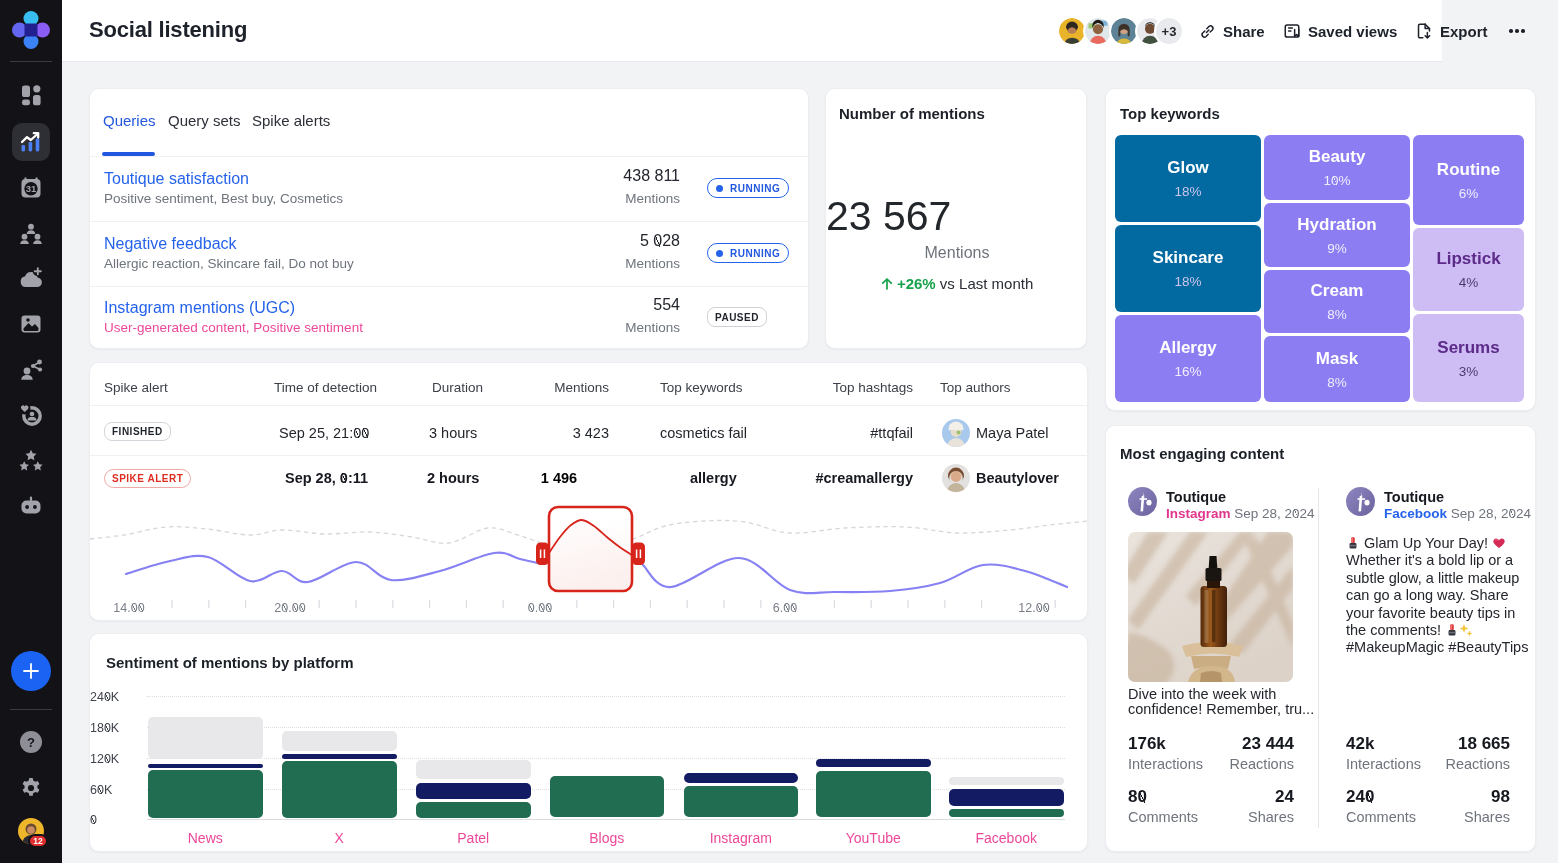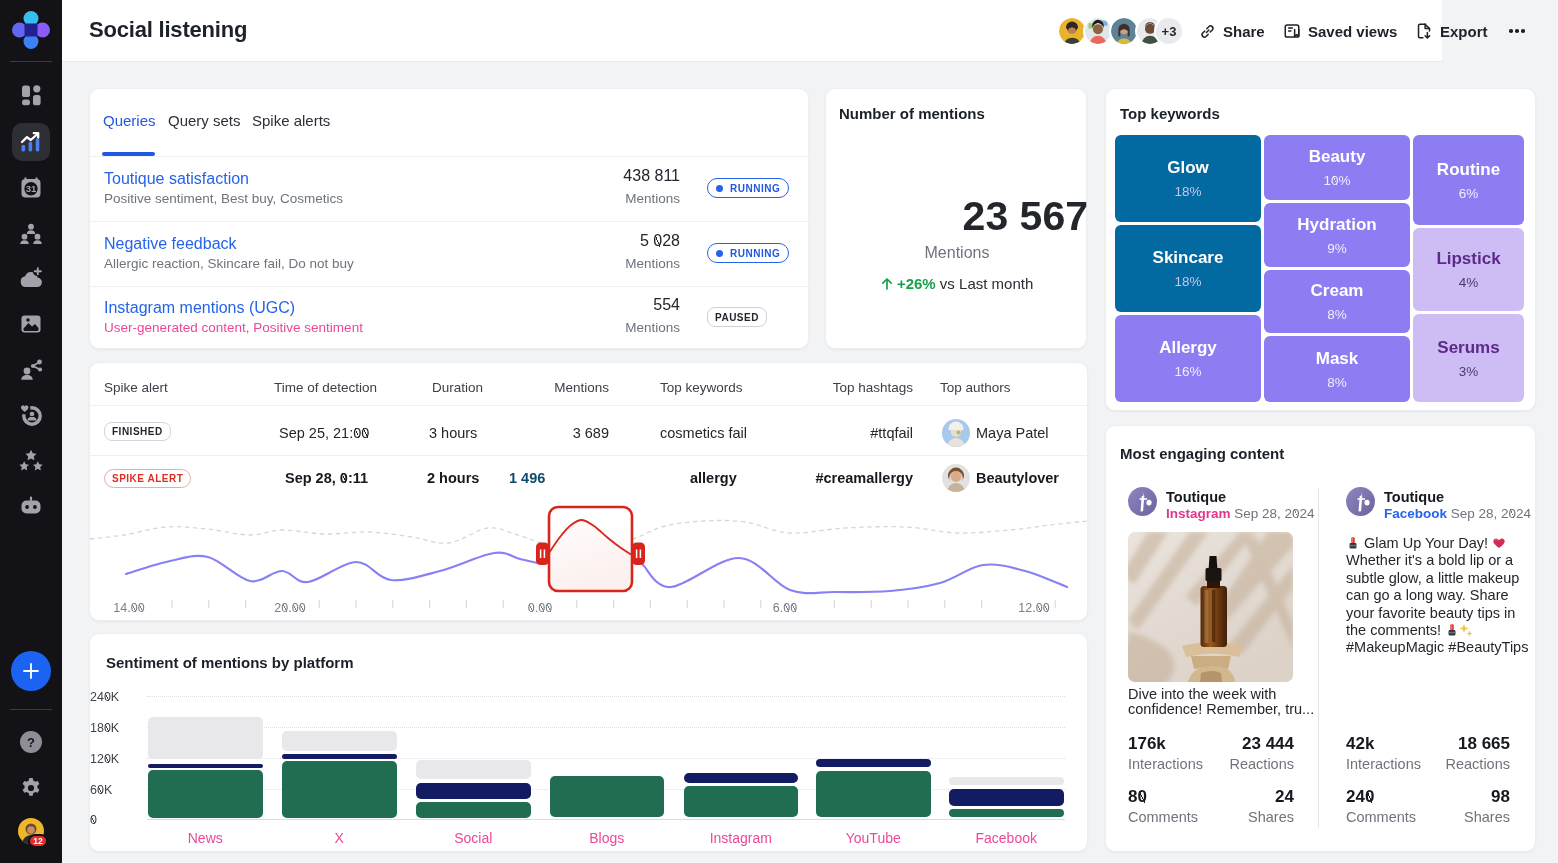--- a/index.html
+++ b/index.html
@@ -267,21 +267,21 @@
   <div class="abs" style="left:617px;top:154px;height:20px;border:1.5px solid #2563eb;border-radius:10px;display:flex;align-items:center;gap:7px;padding:0 8px;font-size:10px;font-weight:bold;letter-spacing:.5px;color:#2257df"><span style="width:7px;height:7px;border-radius:50%;background:#2563eb"></span>RUNNING</div>
 
   <div class="abs" style="left:14px;top:210px;font-size:16px;color:#2563eb">Instagram mentions (UGC)</div>
   <div class="abs" style="left:14px;top:231px;font-size:13.5px;color:#ec4899">User-generated content, Positive sentiment</div>
   <div class="abs" style="left:390px;top:207px;width:200px;text-align:right;font-size:16px;color:#23262e">554</div>
   <div class="abs" style="left:390px;top:231px;width:200px;text-align:right;font-size:13.5px;color:#6e737c">Mentions</div>
   <div class="abs" style="left:617px;top:218px;height:20px;border:1.5px solid #ced1d6;border-radius:8px;display:flex;align-items:center;padding:0 7px;font-size:10px;font-weight:bold;letter-spacing:.5px;color:#23262e">PAUSED</div>
 </div>
 <div class="card" id="cardN" style="left:825px;top:88px;width:262px;height:261px">
   <div class="abs" style="left:13px;top:16px;font-size:15px;font-weight:bold;color:#1c2028">Number of mentions</div>
-  <div class="abs" style="left:0;top:104px;width:262px;height:46px;line-height:46px;text-align:right;font-size:41px;font-weight:700;color:#23262b">23 567</div>
+  <div class="abs" style="left:0;top:104px;width:262px;height:46px;line-height:46px;text-align:left;font-size:41px;font-weight:400;color:#23262b">23 567</div>
   <div class="abs" style="left:0;top:155px;width:262px;text-align:center;font-size:16px;color:#6e737c">Mentions</div>
   <div class="abs" style="left:0;top:186px;width:262px;text-align:center;font-size:15px;color:#2a2d35">
     <svg width="12" height="13" viewBox="0 0 12 13" style="vertical-align:-1px">
         <path d="M6 12 V2 M1.8 6.2 L6 2 L10.2 6.2" fill="none" stroke="#16a24a" stroke-width="1.7" stroke-linecap="round" stroke-linejoin="round"></path>
       </svg> <span style="color:#16a24a;font-weight:bold">+26%</span> vs Last month
   </div>
 </div>
 <div class="card" id="cardK" style="left:1105px;top:88px;width:431px;height:323px">
   <div class="abs" style="left:14px;top:16px;font-size:15px;font-weight:bold;color:#1c2028">Top keywords</div>
   <div class="tile tdark" style="left:9px;top:46px;width:146px;height:87px">
@@ -332,21 +332,21 @@
   <div class="th" style="left:419px;width:100px;text-align:right">Mentions</div>
   <div class="th" style="left:570px">Top keywords</div>
   <div class="th" style="left:723px;width:100px;text-align:right">Top hashtags</div>
   <div class="th" style="left:850px">Top authors</div>
   <div class="abs" style="left:0;top:42px;width:999px;height:1px;background:#eef0f2"></div>
   <div class="abs" style="left:0;top:92px;width:999px;height:1px;background:#eef0f2"></div>
 
   <div class="abs" style="left:14px;top:59px;height:19px;border:1.5px solid #d2d5d9;border-radius:8px;display:flex;align-items:center;padding:0 7px;font-size:10px;font-weight:bold;letter-spacing:.5px;color:#1f232b">FINISHED</div>
   <div class="td" style="left:189px">Sep 25, 21:<span class="sz">0</span><span class="sz">0</span></div>
   <div class="td" style="left:339px">3 hours</div>
-  <div class="td" style="left:419px;width:100px;text-align:right">3 689</div>
+  <div class="td" style="left:419px;width:100px;text-align:right">3 423</div>
   <div class="td" style="left:570px">cosmetics fail</div>
   <div class="td" style="left:723px;width:100px;text-align:right">#ttqfail</div>
   <svg class="abs" style="left:852px;top:56px" width="28" height="28" viewBox="0 0 28 28">
       <defs>
         <clipPath id="tav1">
           <circle cx="14" cy="14" r="14"></circle>
         </clipPath>
       </defs>
       <g clip-path="url(#tav1)">
         <rect width="28" height="28" fill="#a8c8ec"></rect>
@@ -355,21 +355,21 @@
         <path d="M7.5 12 a6.5 6.5 0 0 1 13 0 l1-2 a7.5 7.5 0 0 0-15 0 z" fill="#f3f0ea"></path>
         <path d="M8 5 h12 l1.5 6 h-15 z" fill="#f3f0ea"></path>
         <circle cx="16.5" cy="13.5" r="2" fill="#9fc16e"></circle>
       </g>
     </svg>
   <div class="td" style="left:886px">Maya Patel</div>
 
   <div class="abs" style="left:14px;top:106px;height:19px;border:1.5px solid #f0a9a4;border-radius:9.5px;display:flex;align-items:center;padding:0 7px;font-size:10px;font-weight:bold;letter-spacing:.5px;color:#e02d22">SPIKE ALERT</div>
   <div class="td b" style="left:195px">Sep 28, <span class="sz">0</span>:11</div>
   <div class="td b" style="left:337px">2 hours</div>
-  <div class="td b" style="left:419px;width:100px;text-align:left;color:#0c4a6e">1 496</div>
+  <div class="td b" style="left:419px;width:100px;text-align:center;color:#000000">1 496</div>
   <div class="td b" style="left:600px">allergy</div>
   <div class="td b" style="left:723px;width:100px;text-align:right">#creamallergy</div>
   <svg class="abs" style="left:852px;top:101px" width="28" height="28" viewBox="0 0 28 28">
       <defs>
         <clipPath id="tav2">
           <circle cx="14" cy="14" r="14"></circle>
         </clipPath>
       </defs>
       <g clip-path="url(#tav2)">
         <rect width="28" height="28" fill="#e3e1df"></rect>
@@ -433,21 +433,21 @@
   <div class="seg g" style="left:459.5px;top:141.7px;height:41.8px"></div>
   <div class="seg g" style="left:593.5px;top:152.3px;height:31.2px"></div>
   <div class="seg n" style="left:593.5px;top:139.4px;height:9.7px"></div>
   <div class="seg g" style="left:726px;top:136.9px;height:46.6px"></div>
   <div class="seg n" style="left:726px;top:125px;height:8px"></div>
   <div class="seg g" style="left:859px;top:174.7px;height:8.8px"></div>
   <div class="seg n" style="left:859px;top:154.5px;height:17px"></div>
   <div class="seg e" style="left:859px;top:142.6px;height:8.1px"></div>
   <div class="xl" style="left:58px">News</div>
   <div class="xl" style="left:192px">X</div>
-  <div class="xl" style="left:326px">Social</div>
+  <div class="xl" style="left:326px">Patel</div>
   <div class="xl" style="left:459.5px">Blogs</div>
   <div class="xl" style="left:593.5px">Instagram</div>
   <div class="xl" style="left:726px">YouTube</div>
   <div class="xl" style="left:859px">Facebook</div>
 </div>
 <div class="card" id="cardE" style="left:1105px;top:425px;width:431px;height:427px">
   <div class="abs" style="left:14px;top:19px;font-size:15px;font-weight:bold;color:#1c2028">Most engaging content</div>
   <div class="abs" style="left:212px;top:62px;width:1px;height:340px;background:#e3e5e8"></div>
 
   <svg class="abs" style="left:22px;top:61px" width="29" height="29" viewBox="0 0 29 29">

